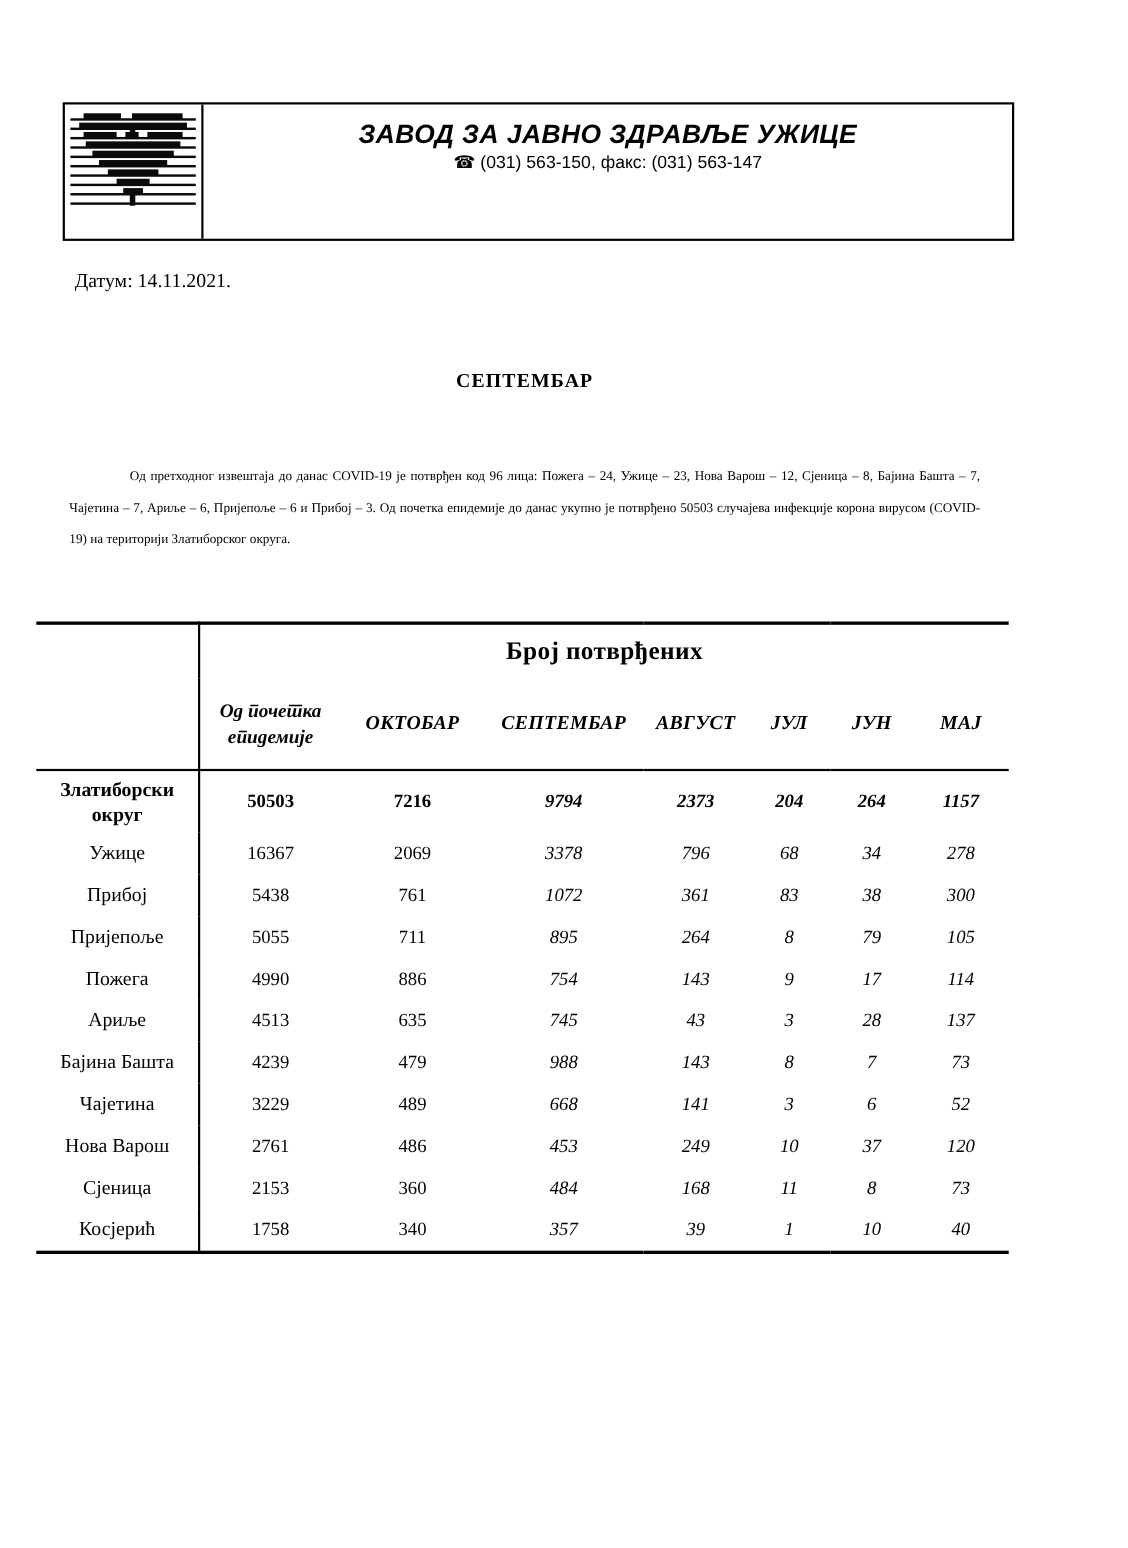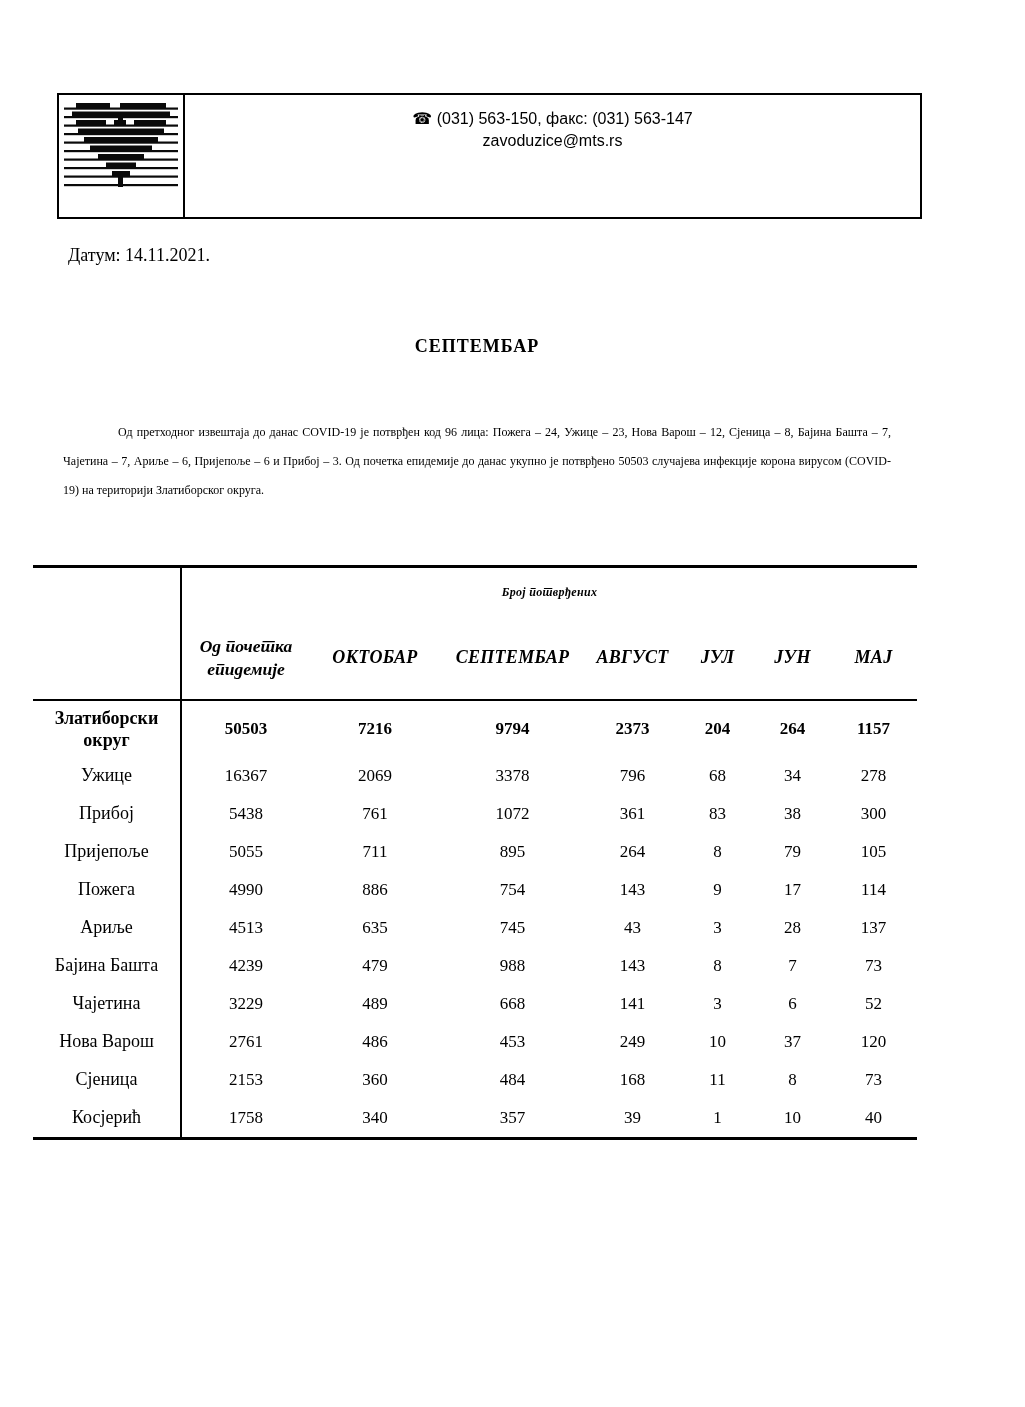--- a/index.html
+++ b/index.html
@@ -23,30 +23,30 @@
              font-size:18px;font-weight:bold;letter-spacing:1px;}
   .body-par{position:absolute;left:63px;top:406px;width:828px;font-size:12px;
             line-height:29px;text-align:justify;text-indent:55px;}
 
   
   .tbl{position:absolute;left:33px;top:565px;width:884px;border-collapse:collapse;
        border-top:3px solid #000;border-bottom:3px solid #000;}
   .tbl th,.tbl td{padding:0;text-align:center;vertical-align:middle;}
   .namecol{border-right:2px solid #000;}
   .h1{height:50px;}
-  .group-h{font-size:12px;font-weight:bold;font-style:italic;letter-spacing:.3px;}
+  .group-h{font-size:23px;font-weight:bold;letter-spacing:.3px;}
   .h2 th{height:82px;border-bottom:2px solid #000;font-weight:bold;font-style:italic;}
   th.hdr-namecol{border-right:2px solid #000;border-bottom:2px solid #000;}
   .h2 th.epi{font-size:17.5px;line-height:23px;padding:0 16px;font-family:Liberation Serif, serif;}
   .h2 th.mon{font-size:18px;letter-spacing:.3px;}
   .tbl tbody td{font-size:17px;height:38px;}
   .tbl tbody td.name{font-size:18px;}
   .tbl tbody tr.total td{font-weight:bold;height:56px;}
   .tbl tbody tr.total td.name{line-height:22px;padding:0 12px;}
-  td.it{}
+  td.it{font-style:italic;}
 </style>
 </head>
 <body>
 
 <div class="letterhead">
   <div class="logo-cell">
     <svg width="118" height="95" viewBox="0 0 118 95" aria-hidden="true">
       <g fill="#0a0a0a">
         <rect x="2" y="8.5" width="114" height="2.2"></rect>
         <rect x="2" y="17" width="114" height="2.2"></rect>
@@ -69,22 +69,22 @@
         <rect x="22" y="38" width="74" height="6"></rect>
         <rect x="28" y="46.5" width="62" height="6"></rect>
         <rect x="36" y="55" width="46" height="6"></rect>
         <rect x="44" y="63.5" width="30" height="6"></rect>
         <rect x="50" y="72" width="18" height="6"></rect>
         <rect x="56" y="78" width="5" height="10"></rect>
       </g>
     </svg>
   </div>
   <div class="head-cell">
+    <div class="org-name">ЗАВОД ЗА ЈАВНО ЗДРАВЉЕ УЖИЦЕ</div>
     <div class="addr"><span>☎</span> <span>(031) 563-150, факс: (031) 563-147</span></div>
-    <div class="addr">zavoduzice@mts.rs</div>
   </div>
 </div>
 
 <div class="date-line">Датум: 14.11.2021.</div>
 
 <div class="doc-title">СЕПТЕМБАР</div>
 
 <p class="body-par">Од претходног извештаја до данас COVID-19 је потврђен код 96 лица: Пожега – 24, Ужице – 23, Нова Варош – 12, Сјеница – 8, Бајина Башта – 7, Чајетина – 7, Ариље – 6, Пријепоље – 6 и Прибој – 3. Од почетка епидемије до данас укупно је потврђено 50503 случајева инфекције корона вирусом (COVID-19) на територији Златиборског округа.</p>
 
 <table class="tbl">

